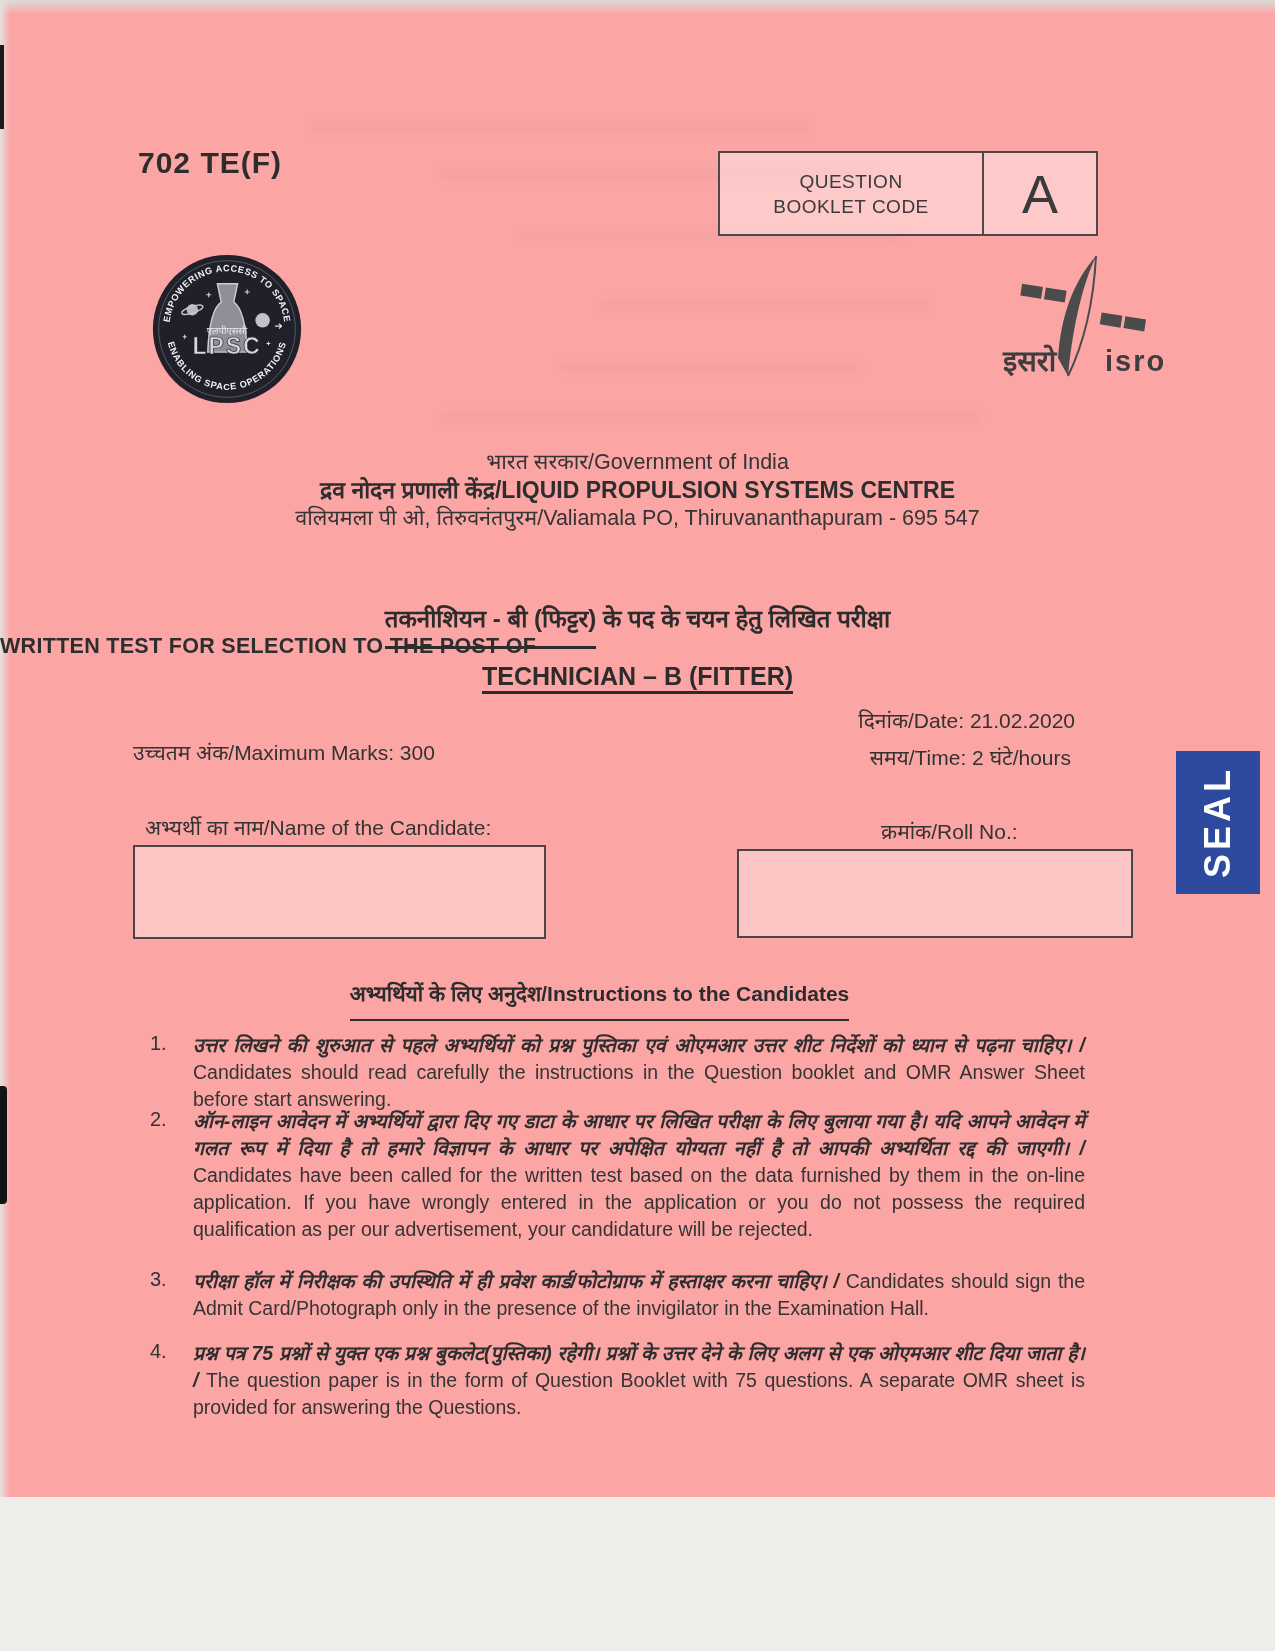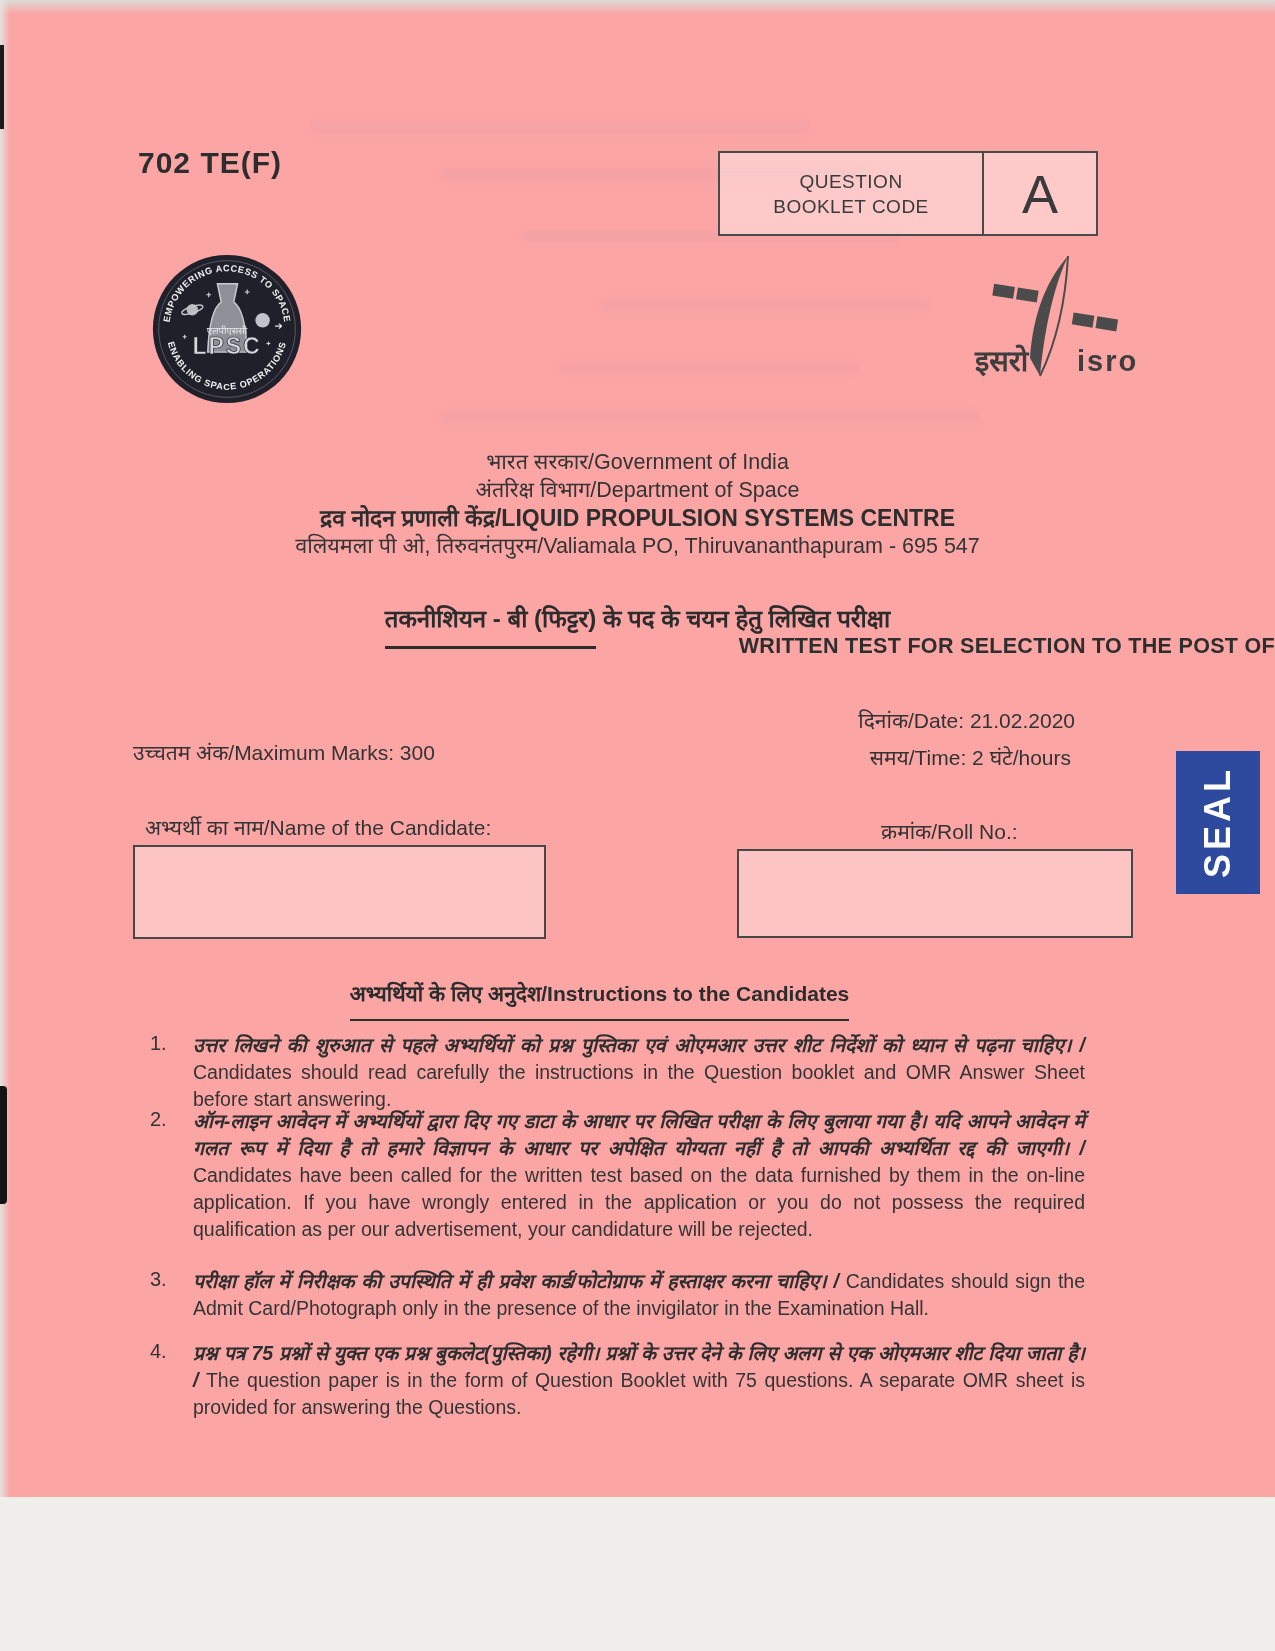--- a/index.html
+++ b/index.html
@@ -34,30 +34,30 @@
     flex:1;display:flex;flex-direction:column;align-items:center;justify-content:center;
     font-size:19px;color:#3a3a3a;letter-spacing:.5px;line-height:25px;
     border-right:2px solid #4a4a4a;
   }
   .code-box .code-cell{
     width:112px;display:flex;align-items:center;justify-content:center;
     font-size:54px;color:#3a3a3a;font-weight:400;
   }
 
   .lpsc-wrap{position:absolute;left:150px;top:252px;width:154px;height:154px;}
-  .isro-wrap{position:absolute;left:972px;top:254px;width:172px;height:126px;}
+  .isro-wrap{position:absolute;left:1000px;top:254px;width:172px;height:126px;}
 
   .gov-header{position:absolute;left:0;right:0;top:448px;text-align:center;color:#343434;}
   .gov-header .h-line{font-size:21.5px;line-height:28px;}
   .gov-header .h-line.bold{font-size:23px;font-weight:bold;color:#2e2e2e;}
 
   .title-hi{position:absolute;left:0;right:0;top:601px;text-align:center;
     font-size:24px;font-weight:bold;color:#2c2c2c;}
   .title-hi .ul{border-bottom:3px solid #2c2c2c;padding-bottom:14px;}
-  .title-en1{position:absolute;left:0;right:0;top:634px;text-align:right;
+  .title-en1{position:absolute;left:0;right:0;top:634px;text-align:left;
     font-size:21.5px;font-weight:bold;letter-spacing:.3px;color:#2e2e2e;}
   .title-en2{position:absolute;left:0;right:0;top:662px;text-align:center;
     font-size:25px;font-weight:bold;color:#2c2c2c;}
   .title-en2 span{border-bottom:3px solid #2c2c2c;padding-bottom:1px;}
 
   .meta-date{position:absolute;top:706px;right:200px;font-size:21px;color:#333;}
   .meta-marks{position:absolute;top:738px;left:133px;font-size:21px;color:#333;}
   .meta-time{position:absolute;top:743px;right:204px;font-size:21px;color:#333;}
 
   .seal{
@@ -165,29 +165,31 @@
       </g>
       <path d="M95 2 C82 30 72 70 67 122 L57 104 C60 62 72 28 95 2 Z" fill="#4b4b4b"></path>
       <path d="M95 2 C93 40 85 85 67 122" fill="none" stroke="#4b4b4b" stroke-width="2"></path>
       <text x="2" y="117" font-size="29" font-weight="bold" fill="#3e3e3e">इसरो</text>
       <text x="104" y="117" font-size="29" font-weight="bold" fill="#3e3e3e" letter-spacing="2">isro</text>
     </svg>
   </div>
 
   <div class="gov-header">
     <div class="h-line">भारत सरकार/Government of India</div>
-    <div class="h-line">अंतरिक्ष विभाग/Department of Space</div>
     <div class="h-line bold">द्रव नोदन प्रणाली केंद्र/LIQUID PROPULSION SYSTEMS CENTRE</div>
     <div class="h-line">वलियमला पी ओ, तिरुवनंतपुरम/Valiamala PO, Thiruvananthapuram - 695 547</div>
   </div>
 
   <div class="title-hi">
     <span class="ul">तकनीशियन - बी (फिट्टर)</span><span> के पद के चयन हेतु लिखित परीक्षा</span>
   </div>
   <div class="title-en1">WRITTEN TEST FOR SELECTION TO THE POST OF</div>
+  <div class="title-en2">
+    <span>TECHNICIAN – B (FITTER)</span>
+  </div>
 
   <div class="meta-date">दिनांक/Date: 21.02.2020</div>
   <div class="meta-marks">उच्चतम अंक/Maximum Marks: 300</div>
   <div class="meta-time">समय/Time: 2 घंटे/hours</div>
 
   <div class="seal" style="background: rgb(45, 74, 158);">
     <span class="seal-text">SEAL</span>
   </div>
 
   <div class="name-label">अभ्यर्थी का नाम/Name of the Candidate:</div>

